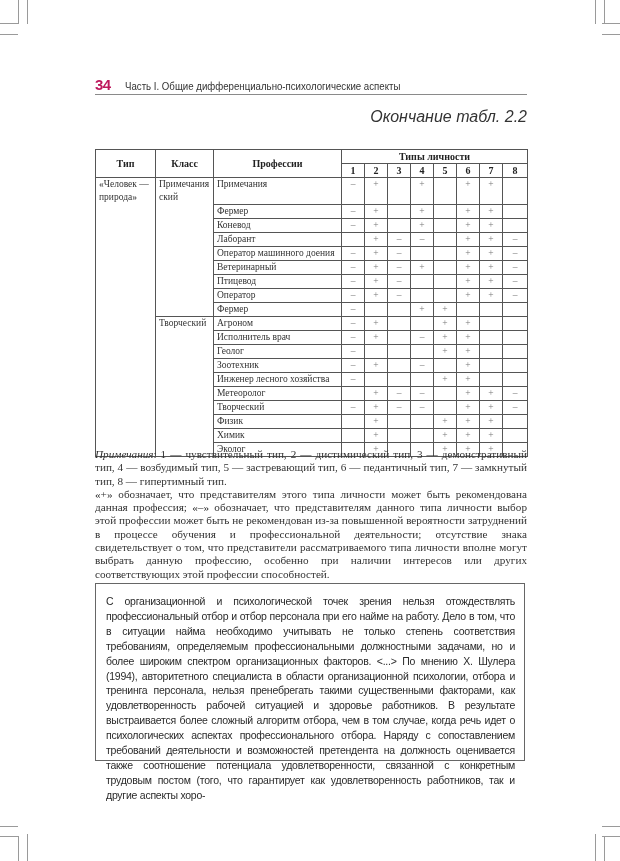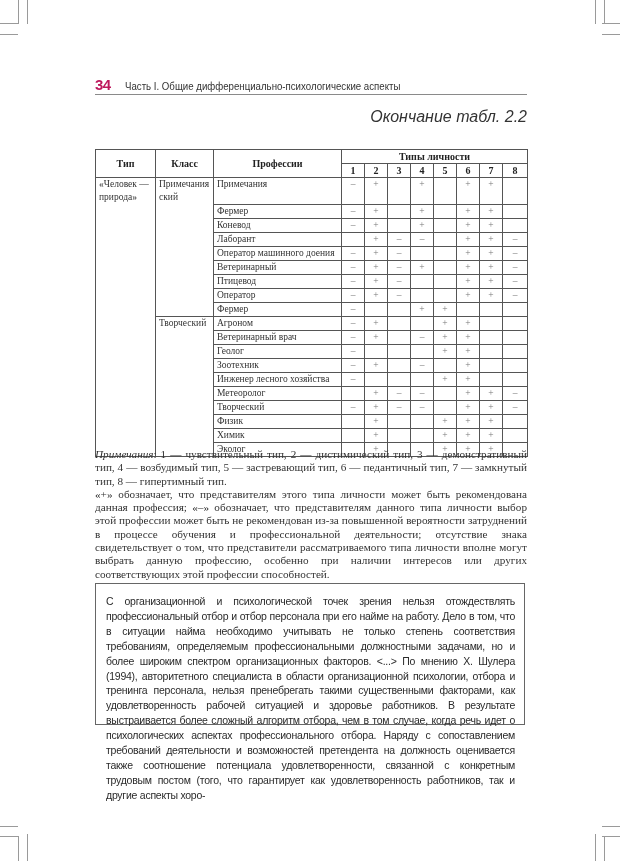--- a/index.html
+++ b/index.html
@@ -15,21 +15,21 @@
   table.t th { font-weight: bold; text-align: center; vertical-align: middle; color: #222; font-size: 10px; }
   table.t td.sign { text-align: center; padding: 0; color: #777; }
   table.t td.prof { white-space: nowrap; }
   table.t thead tr.h1 th { height: 13px; }
   table.t thead tr.h2 th { height: 13px; }
   table.t tr.first td { height: 26px; }
   table.t td.typ, table.t td.cls { border-top: 1px solid #fca5a5; }
   .notes { position: absolute; left: 95px; top: 448px; width: 432px; font-family: "Liberation Serif", serif; font-size: 11.2px; line-height: 13.3px; color: #333; text-align: justify; }
   .notes p { margin: 0; }
   .notes .lbl { font-style: italic; }
-  .box { position: absolute; left: 95px; top: 583px; width: 430px; height: 142px; border: 1.5px solid #666; box-sizing: border-box; }
+  .box { position: absolute; left: 95px; top: 583px; width: 430px; height: 178px; border: 1.5px solid #666; box-sizing: border-box; }
   .box p { margin: 10px 9px 0 10px; font-family: "Liberation Sans", sans-serif; font-size: 10.5px; line-height: 14.9px; color: #2a2a2a; text-align: justify; letter-spacing: -0.25px; }
 </style>
 </head>
 <body>
 
 <div class="crop" style="left:0;top:23px;width:18px;height:1px;"></div>
 <div class="crop" style="left:0;top:34px;width:18px;height:1px;"></div>
 <div class="crop" style="left:18px;top:0;width:1px;height:24px;"></div>
 <div class="crop" style="left:27px;top:0;width:1px;height:24px;"></div>
 <div class="crop" style="left:602px;top:23px;width:18px;height:1px;"></div>
@@ -192,21 +192,21 @@
         <td class="sign">–</td>
         <td class="sign">+</td>
         <td class="sign"></td>
         <td class="sign"></td>
         <td class="sign">+</td>
         <td class="sign">+</td>
         <td class="sign"></td>
         <td class="sign"></td>
       </tr>
       <tr>
-        <td class="prof">Ветеринарный врач</td>
+        <td class="prof">Исполнитель врач</td>
         <td class="sign">–</td>
         <td class="sign">+</td>
         <td class="sign"></td>
         <td class="sign">–</td>
         <td class="sign">+</td>
         <td class="sign">+</td>
         <td class="sign"></td>
         <td class="sign"></td>
       </tr>
       <tr>

